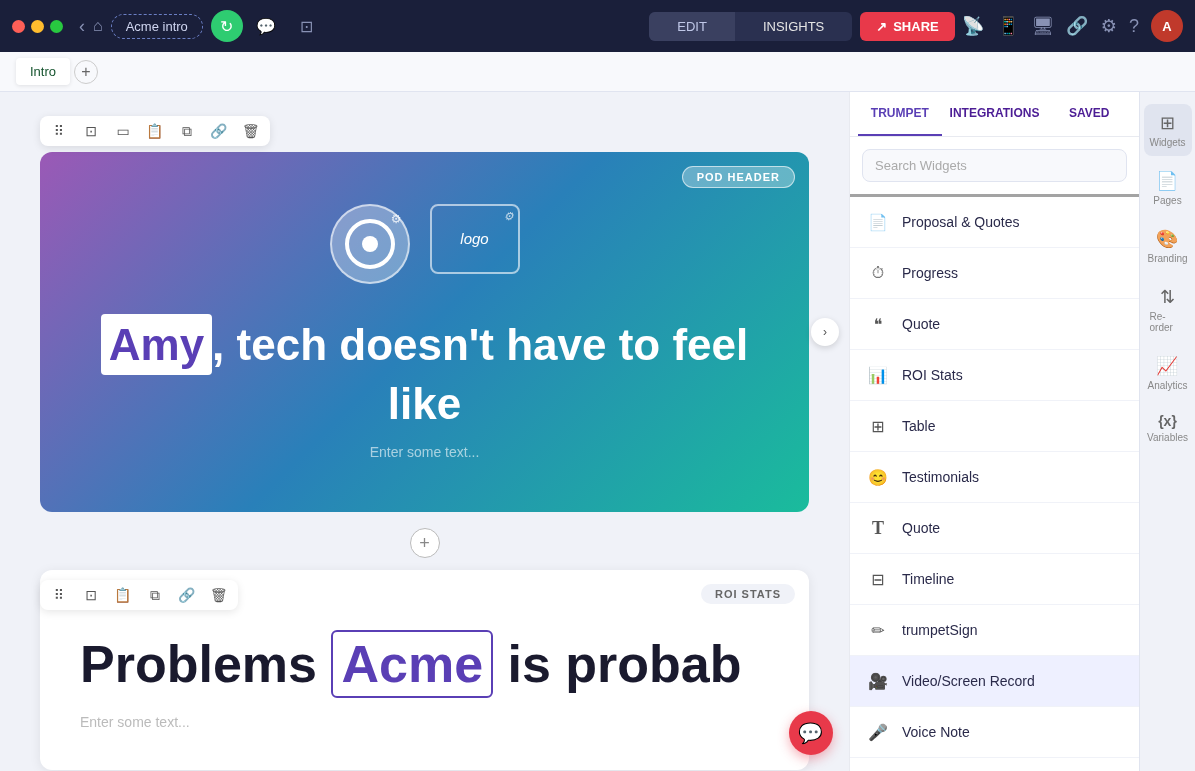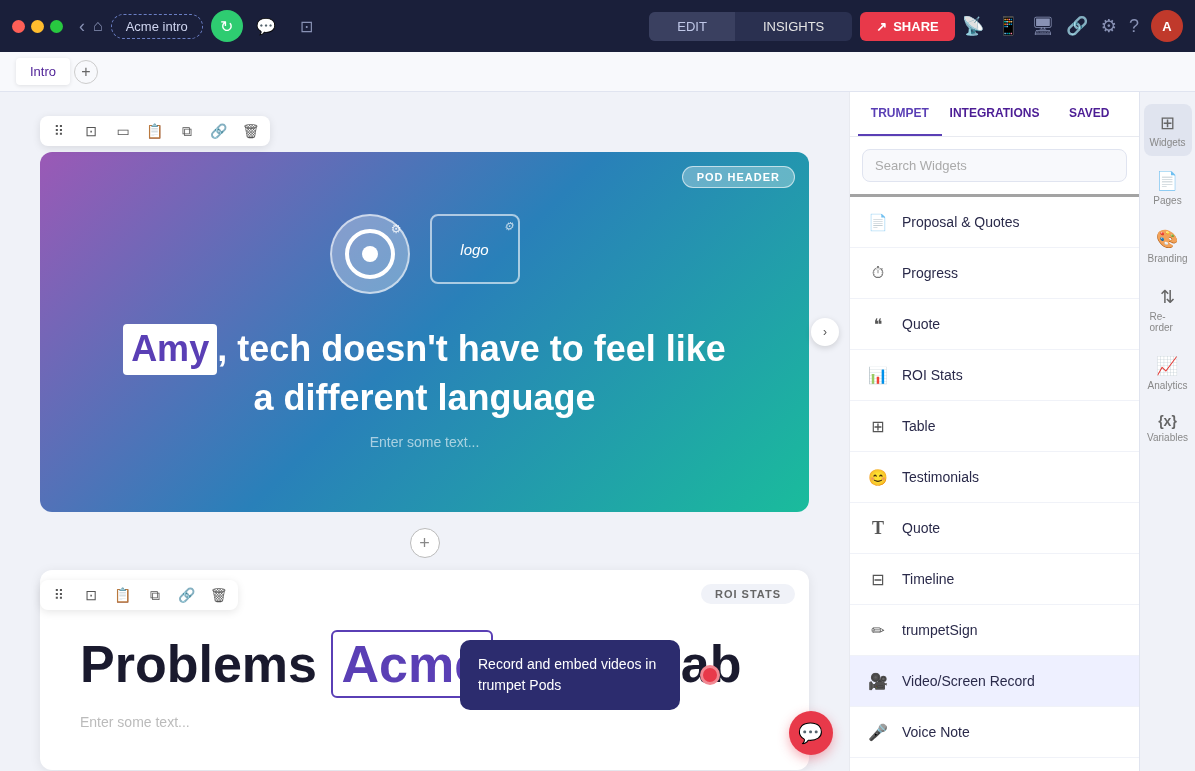--- a/index.html
+++ b/index.html
@@ -83,21 +83,21 @@
       background: #f8f9fc;
       border-bottom: 1px solid #e0e4f0;
       display: flex;
       align-items: center;
       padding: 0 16px;
       gap: 4px;
     }
     .tab-item {
       padding: 6px 14px;
       font-size: 13px;
-      color: #4c1d95;
+      color: #14532d;
       cursor: pointer;
       border-radius: 4px;
     }
     .tab-item.active {
       background: white;
       box-shadow: 0 1px 4px rgba(0,0,0,0.1);
       font-weight: 500;
     }
     .tab-add {
       width: 24px; height: 24px;
@@ -225,21 +225,21 @@
     }
     .hero-text .highlight {
       display: inline-block;
       background: white;
       color: #5a3fb5;
       border-radius: 4px;
       padding: 2px 8px;
       font-weight: 700;
     }
     .hero-title {
-      font-size: 36px;
+      font-size: 44px;
       font-weight: 700;
       line-height: 1.3;
       color: white;
     }
     .enter-text {
       color: rgba(255,255,255,0.6);
       font-size: 14px;
       margin-top: 12px;
     }
 
@@ -537,21 +537,20 @@
           </div>
           <div class="logo-box">
             <span style="position:absolute;top:4px;right:4px;font-size:11px;color:rgba(255,255,255,0.7);">⚙</span>
             <span style="color:white;font-size:15px;font-weight:300;">logo</span>
           </div>
         </div>
         <div class="hero-text">
           <div class="hero-title">
             <span class="highlight">Amy</span><span>, tech doesn't have to feel like</span>
           </div>
-          <div class="hero-title">a different language</div>
         </div>
         <div class="enter-text">Enter some text...</div>
       </div>
 
       <div class="right-chevron">›</div>
     </div>
 
     <div class="add-block-btn">
       <div class="add-circle">+</div>
     </div>
@@ -568,24 +567,20 @@
       </div>
 
       <div class="roi-pod">
         <div class="roi-badge">ROI STATS</div>
         <div class="roi-title">
           <span>Problems </span><span class="roi-highlight">Acme</span><span> is probab</span>
         </div>
         <div class="enter-text-dark">Enter some text...</div>
       </div>
 
-      <div class="video-tooltip">
-        <span>Record and embed videos in trumpet Pods</span>
-        <div class="tooltip-dot"></div>
-      </div>
     </div>
 
     <div class="chat-bubble">💬</div>
   </div>
 
   <div class="sidebar-right">
 
     <div class="sidebar-tabs">
       <div class="sidebar-tab active">TRUMPET</div>
       <div class="sidebar-tab">INTEGRATIONS</div>

